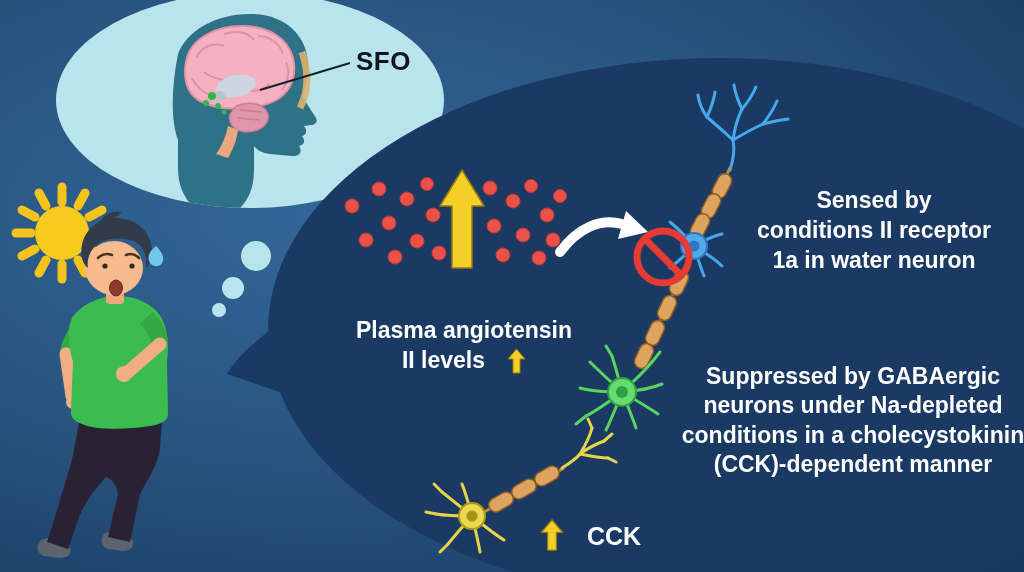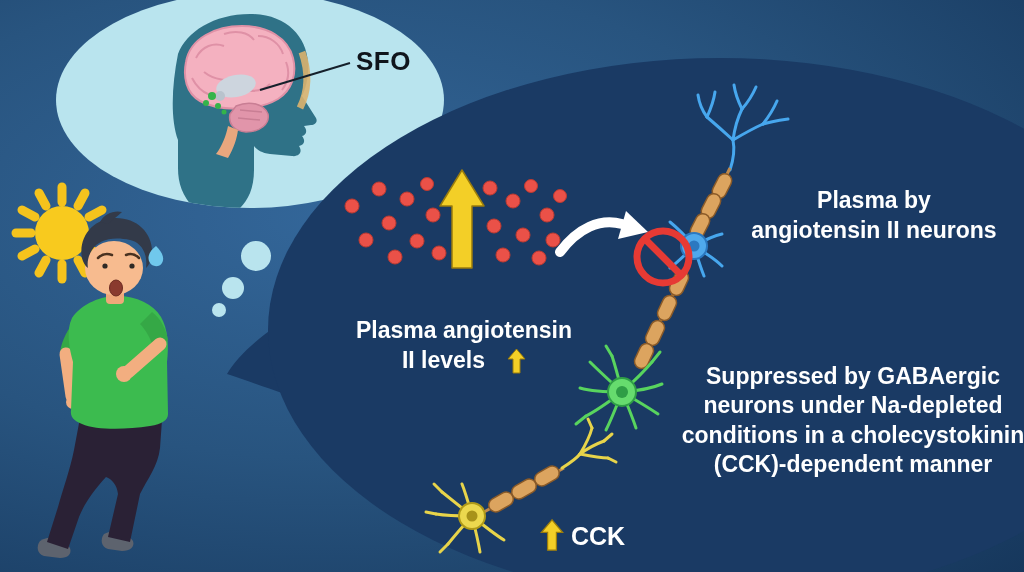--- a/index.html
+++ b/index.html
@@ -11,21 +11,21 @@
   }
   svg.scene{position:absolute;inset:0;display:block;}
   .txt{position:absolute;color:#ffffff;font-size:23px;line-height:1.3;text-align:center;}
   .txt .ln{white-space:nowrap;}
   .sfo-label{position:absolute;left:356px;top:46px;font-size:26px;color:#10151c;letter-spacing:.5px;}
   .plasma{left:338px;top:268px;width:252px;margin-top:48px;}
   .plasma-l2{display:flex;justify-content:center;align-items:center;gap:22px;}
   .sensed{left:740px;top:186px;width:268px;}
   .suppressed{left:680px;top:362px;width:346px;line-height:1.28;}
   .cck-neuron-label{left:320px;top:446px;font-size:23px;white-space:nowrap;text-align:left;}
-  .cck-wrap{left:540px;top:518px;display:flex;align-items:flex-end;gap:7px;font-size:25px;}
+  .cck-wrap{left:540px;top:518px;display:flex;align-items:flex-end;gap:23px;font-size:25px;}
   .mini-arrow{display:block;}
 </style>
 </head>
 <body>
 
 <div class="canvas">
 
   <svg class="scene" viewBox="0 0 1024 572">
     <defs>
       <clipPath id="tb">
@@ -239,22 +239,23 @@
     <div class="ln">Plasma angiotensin</div>
     <div class="plasma-l2">
       <span class="ln">II levels</span>
       <svg class="mini-arrow" width="19" height="26" viewBox="0 0 19 26">
         <polygon points="9.5,1 1,11 6,11 6,25 13,25 13,11 18,11" fill="#f3cf27" stroke="#9a7c0c" stroke-width="1"></polygon>
       </svg>
     </div>
   </div>
 
   <div class="txt sensed">
-    <div class="ln">Plasma by</div>
-    <div class="ln">angiotensin II neurons</div>
+    <div class="ln">Sensed by</div>
+    <div class="ln">conditions II receptor</div>
+    <div class="ln">1a in water neuron</div>
   </div>
 
   <div class="txt suppressed">
     <div class="ln">Suppressed by GABAergic</div>
     <div class="ln">neurons under Na-depleted</div>
     <div class="ln">conditions in a cholecystokinin</div>
     <div class="ln">(CCK)-dependent manner</div>
   </div>
 
 

